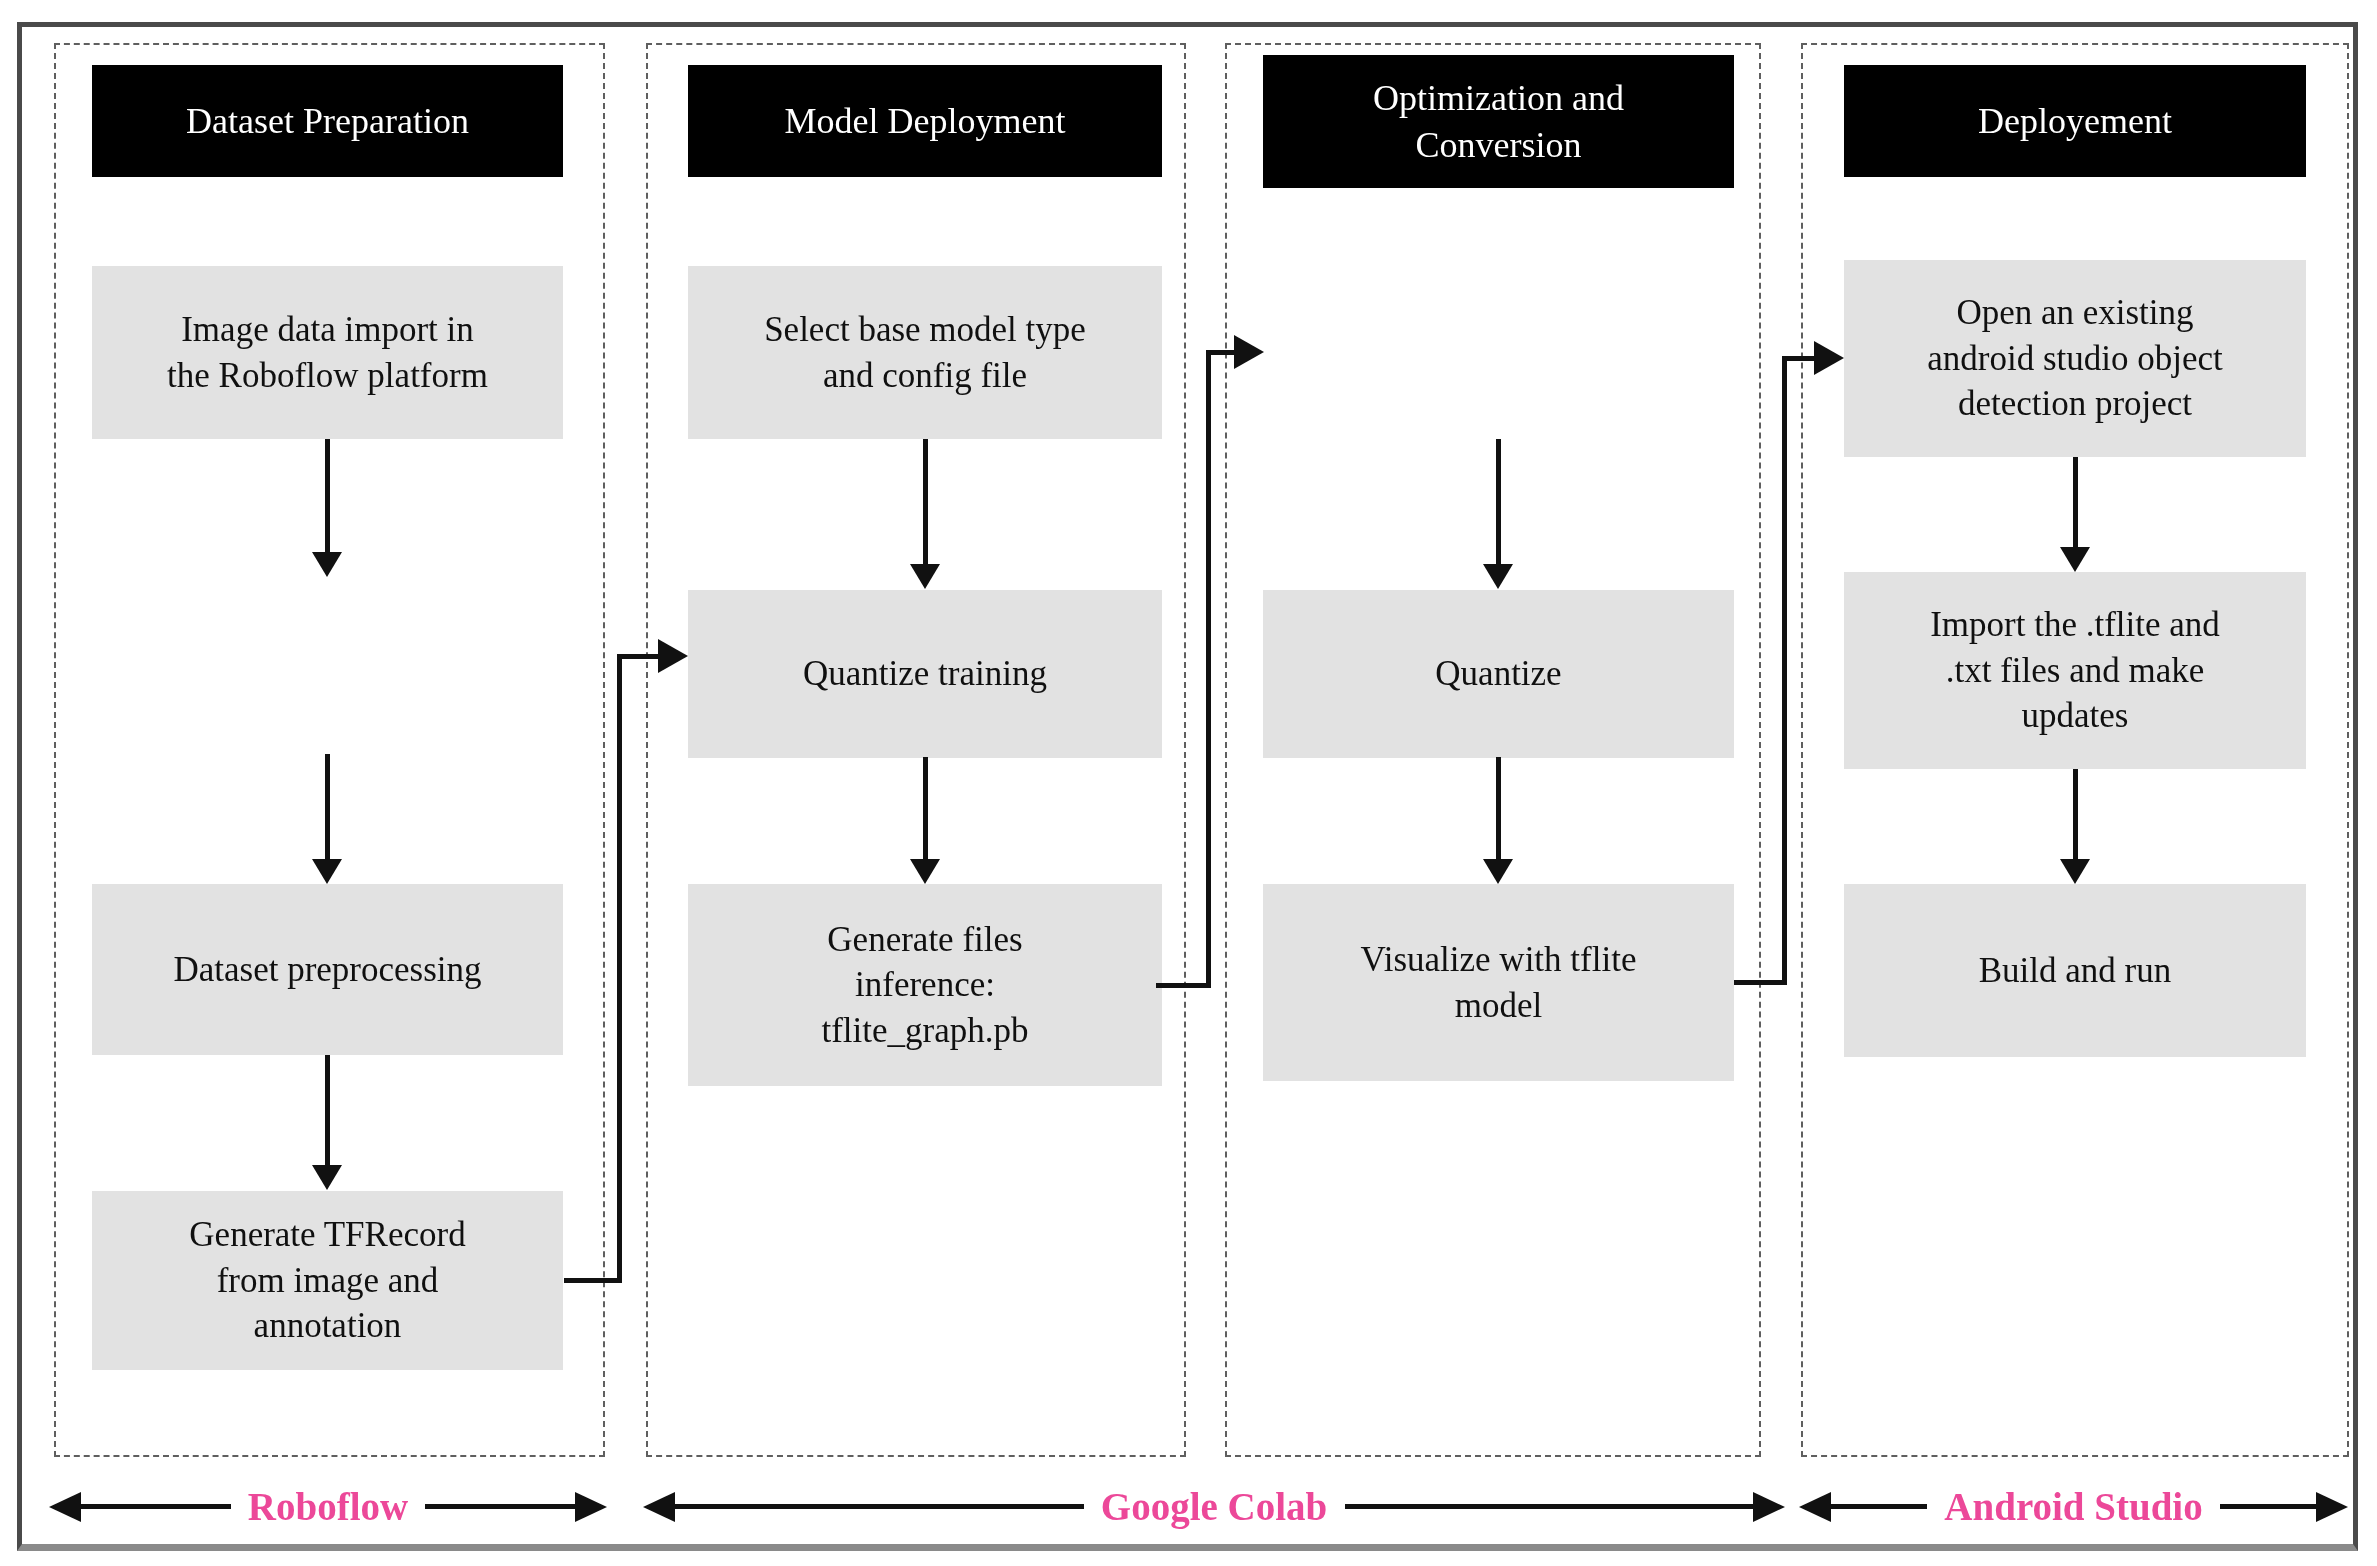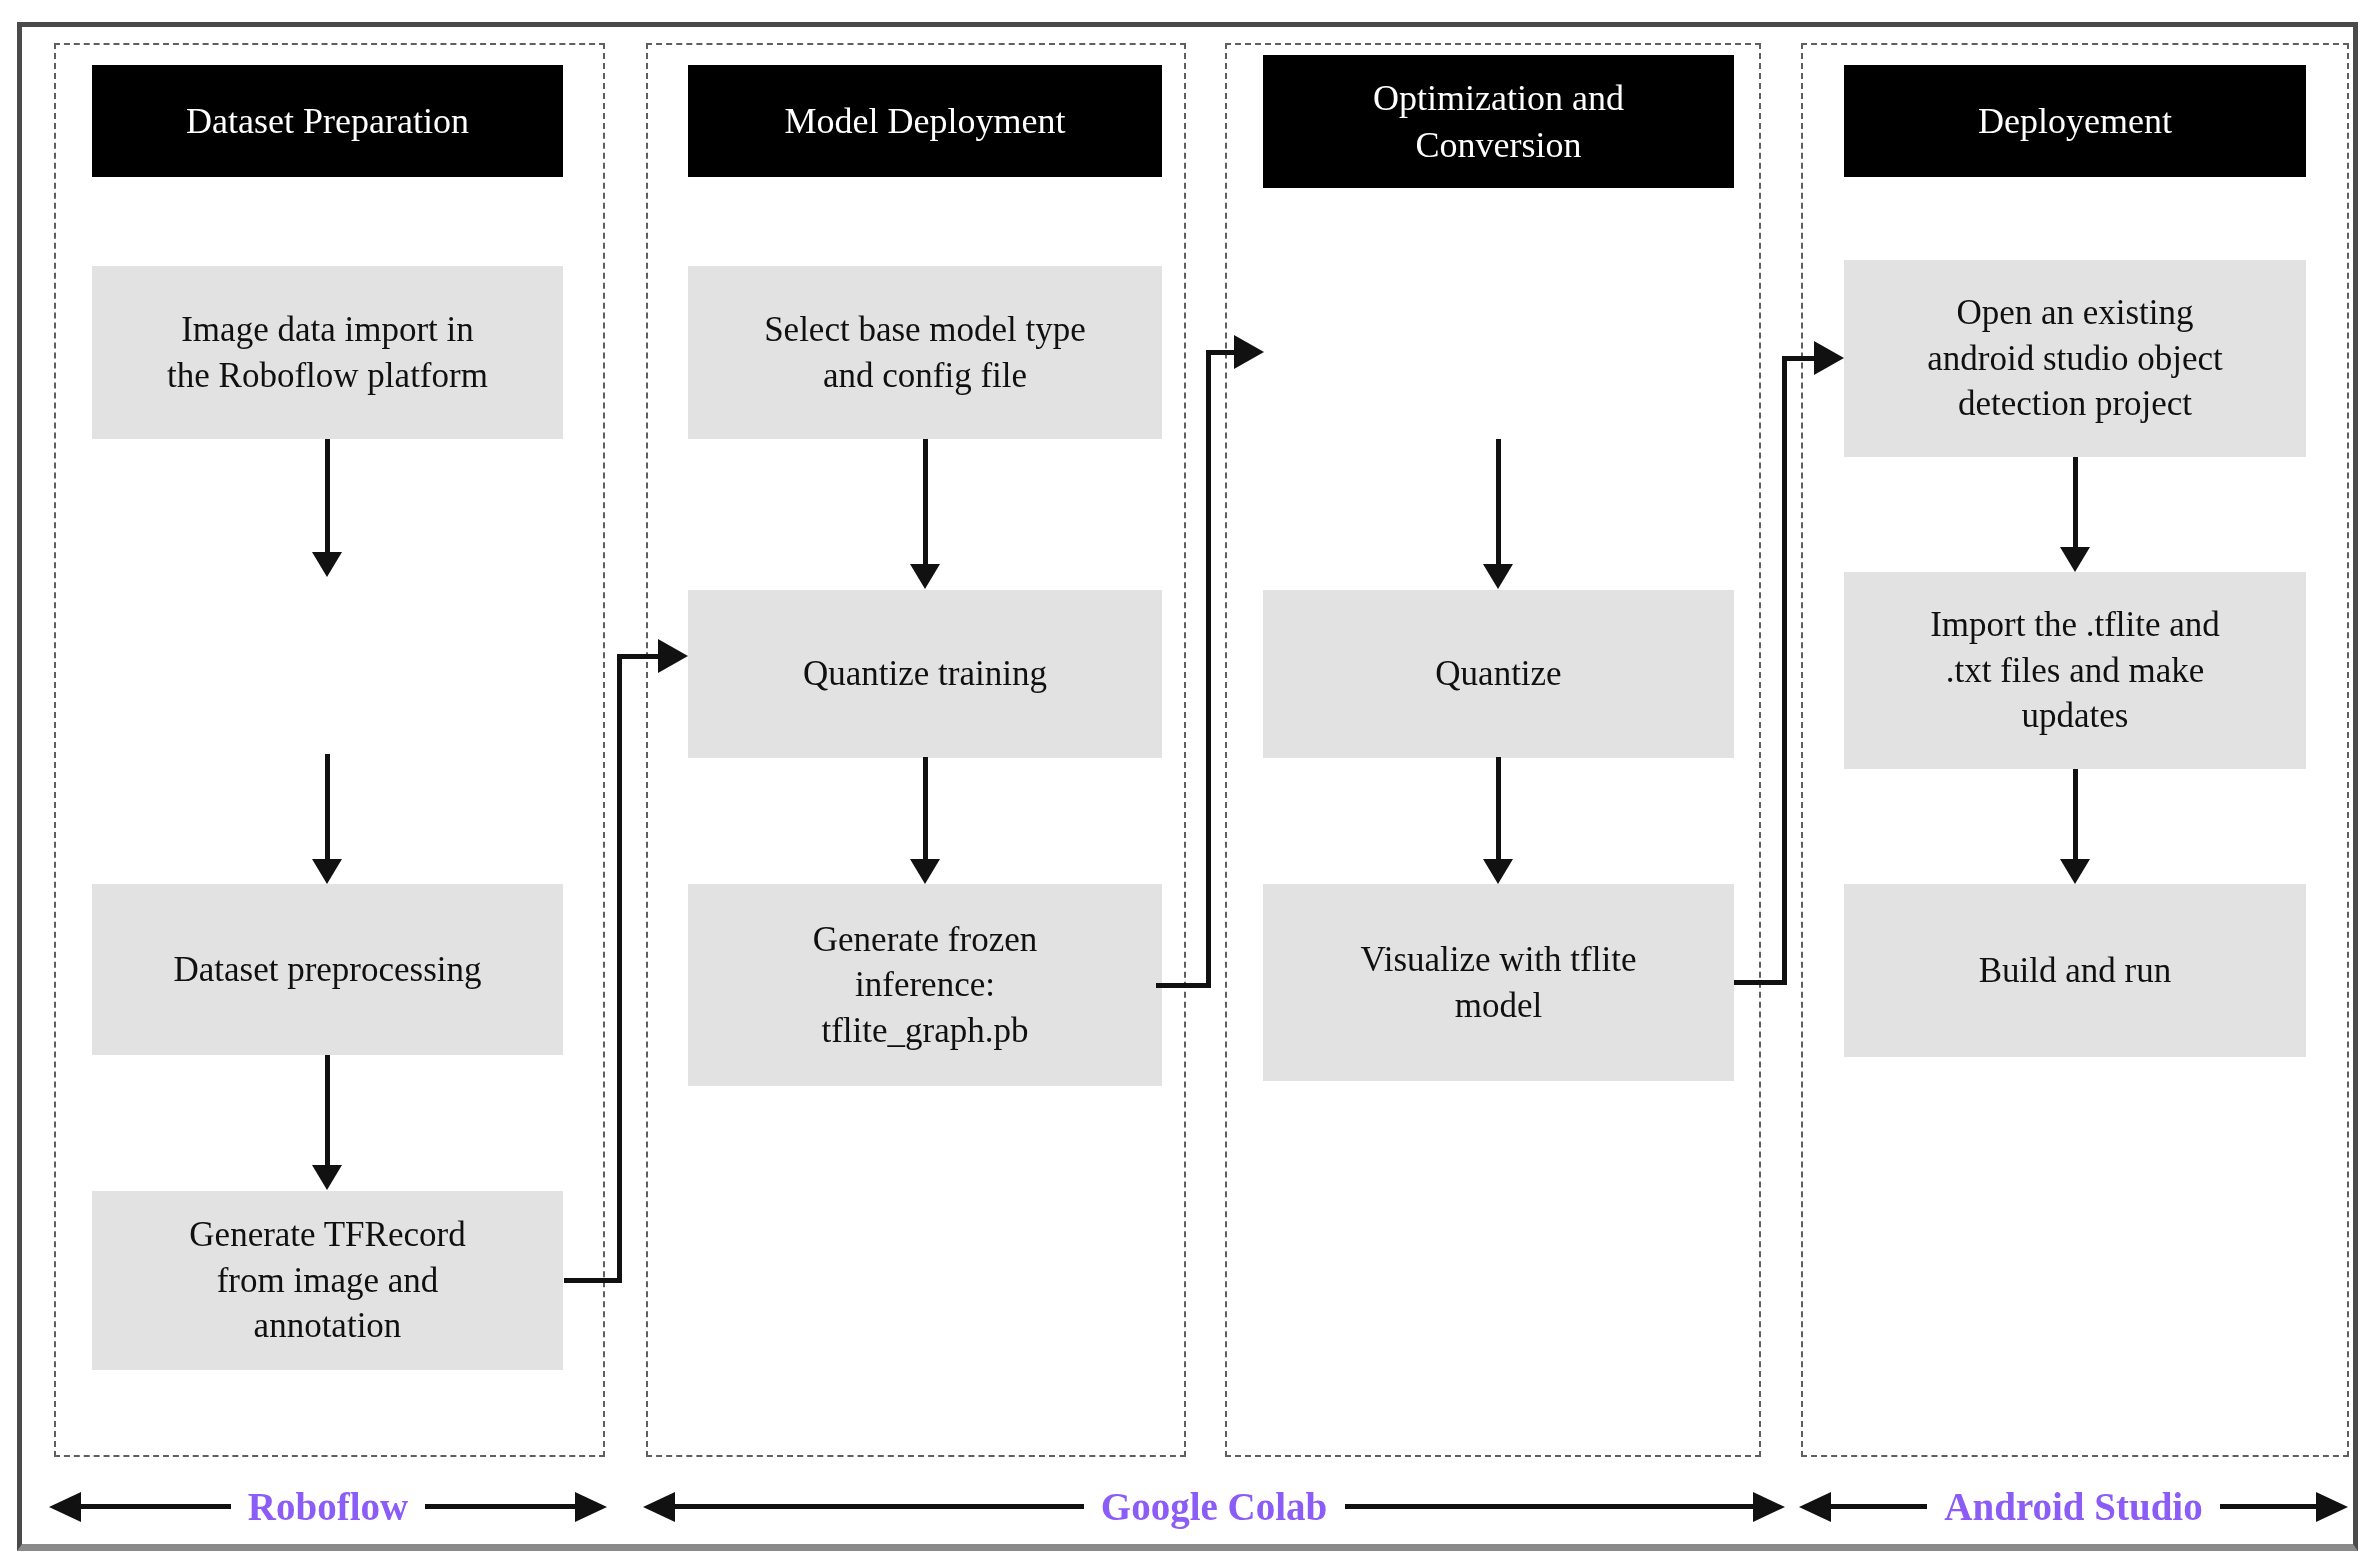--- a/index.html
+++ b/index.html
@@ -18,21 +18,21 @@
   .darrow::after{content:"";position:absolute;left:50%;bottom:-25.4px;margin-left:-15.6px;width:0;height:0;
                  border-left:15.6px solid transparent;border-right:15.6px solid transparent;border-top:25.4px solid #111;}
   .ahr{position:absolute;width:0;height:0;border-top:17.3px solid transparent;border-bottom:17.3px solid transparent;
        border-left:30px solid #111;}
   .platform{position:absolute;display:flex;align-items:center;height:49px;}
   .tri-l{width:0;height:0;border-top:15.6px solid transparent;border-bottom:15.6px solid transparent;
          border-right:32px solid #111;flex:0 0 auto;}
   .tri-r{width:0;height:0;border-top:15.6px solid transparent;border-bottom:15.6px solid transparent;
          border-left:32px solid #111;flex:0 0 auto;}
   .shaft{flex:1 1 auto;height:5.2px;background:#111;}
-  .plabel{font-weight:bold;font-size:39px;padding:0 17.3px;white-space:nowrap;color:#8b5cf6;}
+  .plabel{font-weight:bold;font-size:39px;padding:0 17.3px;white-space:nowrap;color:#ec4899;}
 </style>
 </head>
 <body>
 
 <div id="canvas">
 
   <div class="frame"></div>
 
   <div class="dcol" style="left:54px;width:551px"></div>
   <div class="dcol" style="left:646px;width:540px"></div>
@@ -48,21 +48,21 @@
   <div class="node" style="left:92px;top:266px;width:471px;height:173px">Image data import in
 the Roboflow platform</div>
   <div class="node" style="left:92px;top:884px;width:471px;height:171px">Dataset preprocessing</div>
   <div class="node" style="left:92px;top:1191px;width:471px;height:179px">Generate TFRecord
 from image and
 annotation</div>
 
   <div class="node" style="left:688px;top:266px;width:474px;height:173px">Select base model type
 and config file</div>
   <div class="node" style="left:688px;top:590px;width:474px;height:168px">Quantize training</div>
-  <div class="node" style="left:688px;top:884px;width:474px;height:202px">Generate frozen
+  <div class="node" style="left:688px;top:884px;width:474px;height:202px">Generate files
 inference:
 tflite_graph.pb</div>
 
   <div class="node" style="left:1263px;top:590px;width:471px;height:168px">Quantize</div>
   <div class="node" style="left:1263px;top:884px;width:471px;height:197px">Visualize with tflite
 model</div>
 
   <div class="node" style="left:1844px;top:572px;width:462px;height:197px">Import the .tflite and
 .txt files and make
 updates</div>

